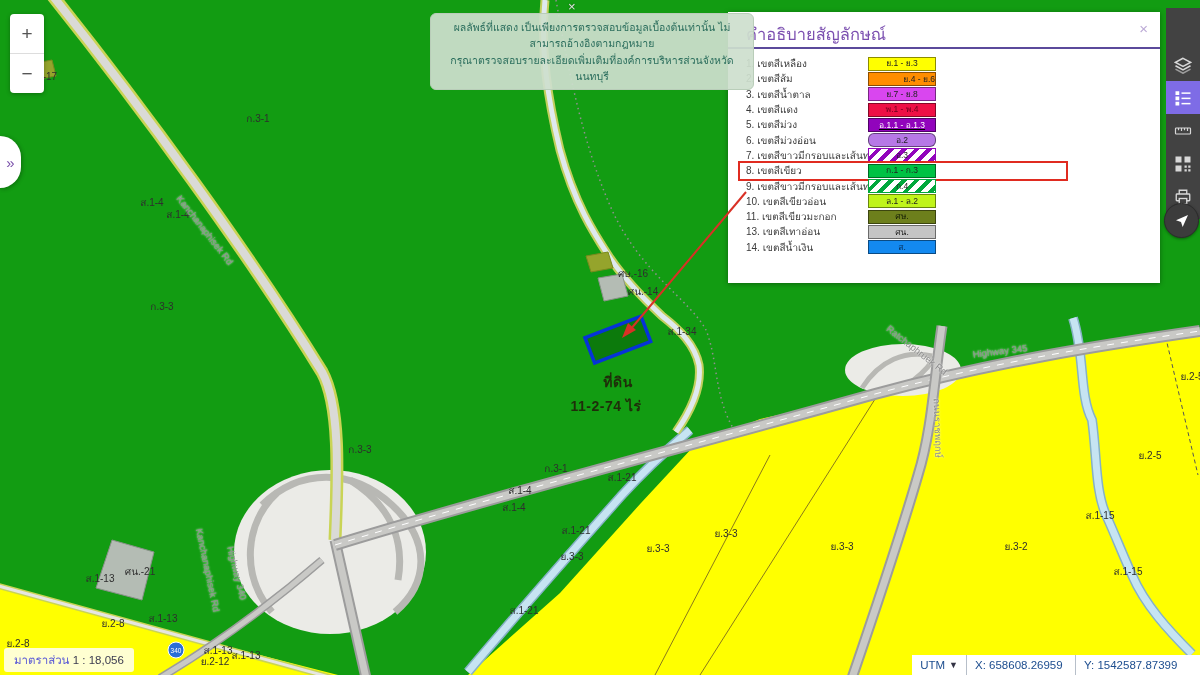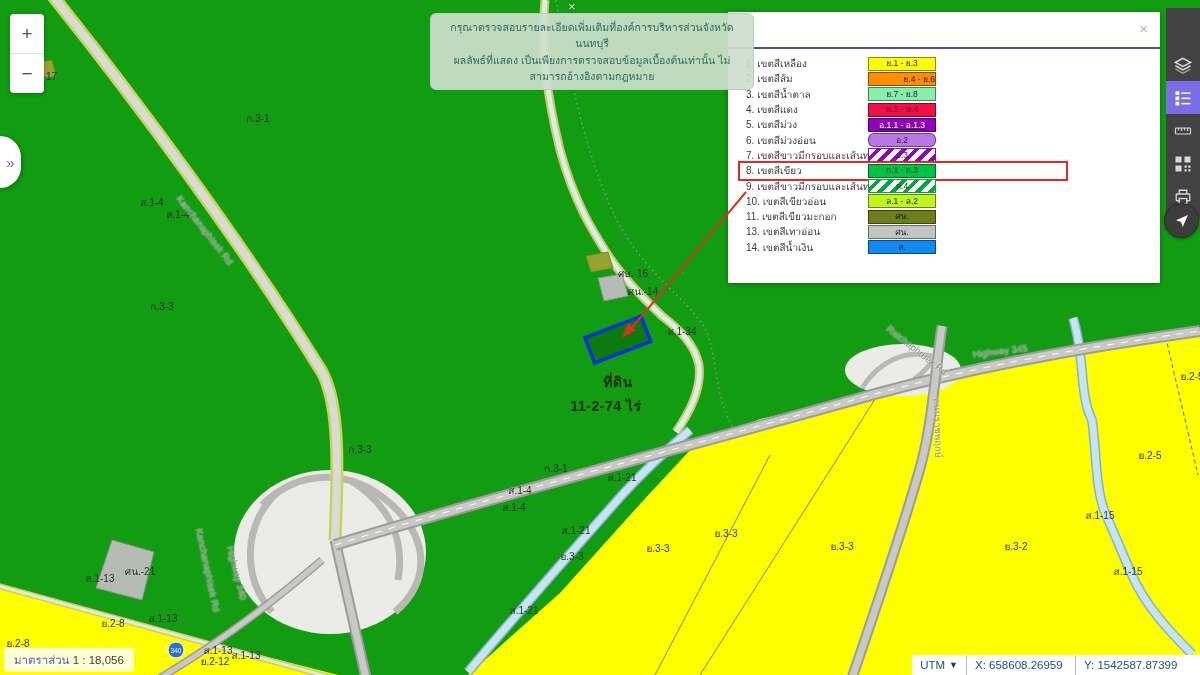--- a/index.html
+++ b/index.html
@@ -173,25 +173,26 @@
       <div class="map-label shield" style="left: 176px; top: 650px; transform: translate(-50%, -50%);">340</div>
     </div>
 
 <svg id="arrow-svg" width="1200" height="675">
   <line x1="746" y1="192" x2="630" y2="330" stroke="#d93025" stroke-width="2"></line>
   <polygon points="622,338 628,323 636,330" fill="#d93025"></polygon>
 </svg>
 
 <div id="banner-x">×</div>
 <div id="banner">
+  <div class="bl">ผลลัพธ์ที่แสดง เป็นเพียงการตรวจสอบข้อมูลเบื้องต้นเท่านั้น ไม่สามารถอ้างอิงตามกฎหมาย</div>
   <div class="bl">กรุณาตรวจสอบรายละเอียดเพิ่มเติมที่องค์การบริหารส่วนจังหวัดนนทบุรี</div>
-  <div class="bl">ผลลัพธ์ที่แสดง เป็นเพียงการตรวจสอบข้อมูลเบื้องต้นเท่านั้น ไม่สามารถอ้างอิงตามกฎหมาย</div>
 </div>
 
 <div id="legend">
+  <div class="ltitle">คำอธิบายสัญลักษณ์</div>
   <div class="lclose">×</div>
   <div class="ldivider"></div>
   <div id="legend-items">
   <div class="lrow">
     <span class="lno-name"><span class="lno">1.</span> <span class="lname">เขตสีเหลือง</span></span>
     <span class="lswatch" style="background: rgb(255, 255, 0);">
             <span class="lcode">ย.1 - ย.3</span>
           </span>
     <span class="ldesc"></span>
   </div>
@@ -199,21 +200,21 @@
   <div class="lrow">
     <span class="lno-name"><span class="lno">2.</span> <span class="lname">เขตสีส้ม</span></span>
     <span class="lswatch" style="background: rgb(255, 141, 0); justify-content: flex-end;">
             <span class="lcode">ย.4 - ย.6</span>
           </span>
     <span class="ldesc"></span>
   </div>
 
   <div class="lrow">
     <span class="lno-name"><span class="lno">3.</span> <span class="lname">เขตสีน้ำตาล</span></span>
-    <span class="lswatch" style="background: #86efac;">
+    <span class="lswatch" style="background: #d946ef;">
             <span class="lcode">ย.7 - ย.8</span>
           </span>
     <span class="ldesc"></span>
   </div>
 
   <div class="lrow">
     <span class="lno-name"><span class="lno">4.</span> <span class="lname">เขตสีแดง</span></span>
     <span class="lswatch" style="background: rgb(238, 16, 70);">
             <span class="lcode" style="color: rgb(109, 0, 29);">พ.1 - พ.4</span>
           </span>

